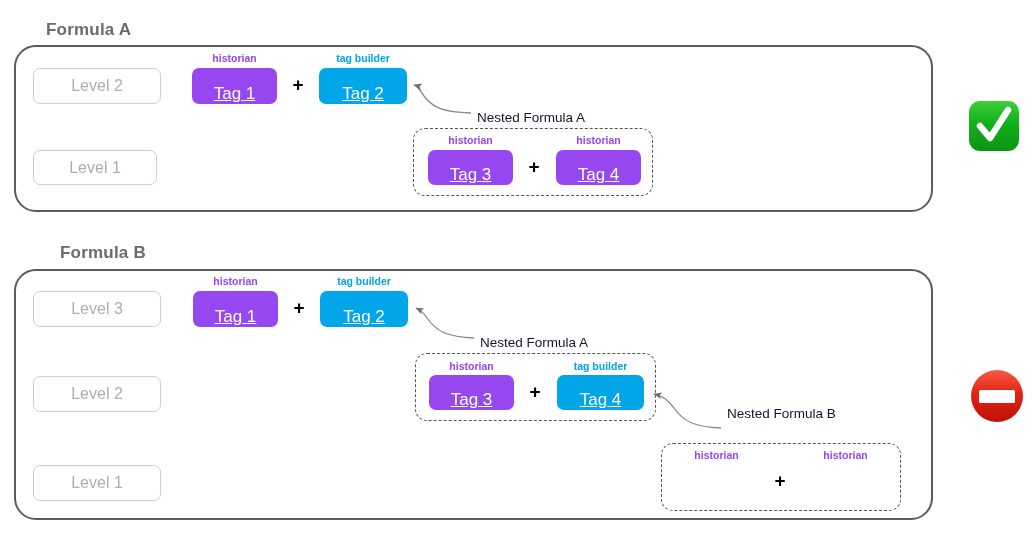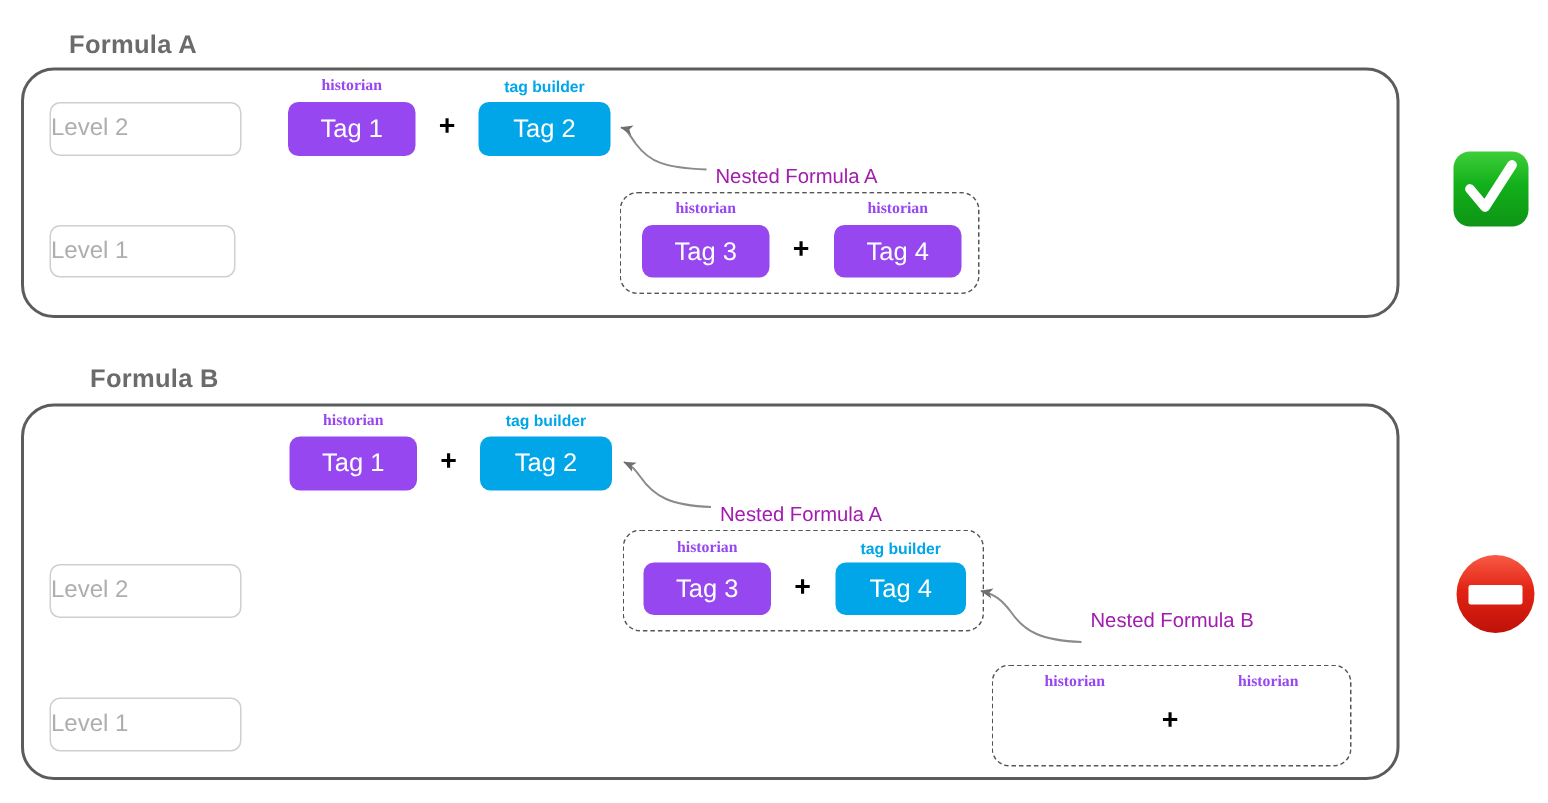--- a/index.html
+++ b/index.html
@@ -35,48 +35,49 @@
   }
 
   
   .level-pill {
     position: absolute;
     border: 1.5px solid #cfcfcf;
     border-radius: 7px;
     background: #ffffff;
     display: flex;
     align-items: center;
-    justify-content: flex-start;
+    justify-content: center;
     color: #aeaeae;
     font-size: 16px;
     white-space: nowrap;
   }
 
   
   .tag {
     position: absolute;
     border-radius: 7px;
     display: flex;
-    align-items: center;
+    align-items: flex-end;
     justify-content: center;
     color: #ffffff;
     font-size: 17px;
     white-space: nowrap;
+    text-decoration: underline;
   }
   .tag.historian { background: #9747f0; }
   .tag.tagbuilder { background: #00a6e8; }
 
   .tag-kind {
     position: absolute;
     font-size: 10.5px;
     font-weight: bold;
     white-space: nowrap;
     text-align: center;
   }
-  .tag-kind.historian { color: #9747f0; font-family: Liberation Serif, serif; }
+  .tag-kind.historian { color: #9747f0; }
   .tag-kind.tagbuilder { color: #00a6e8; }
 
   
   .plus {
     position: absolute;
     font-size: 19px;
     font-weight: bold;
     color: #000000;
     white-space: nowrap;
     text-align: center;
@@ -87,21 +88,21 @@
     position: absolute;
     border: 1.4px dashed #555555;
     border-radius: 12px;
     background: transparent;
   }
 
   
   .callout-label {
     position: absolute;
     font-size: 13.5px;
-    color: #a21caf;
+    color: #0f172a;
     white-space: nowrap;
   }
 
   
   #connectors {
     position: absolute;
     left: 0; top: 0;
     width: 1032px; height: 535px;
     pointer-events: none;
   }
@@ -152,20 +153,23 @@
 
   <div class="tag-kind historian" style="left:556px; top:134px; width:85px;">historian</div>
   <div class="tag historian" style="left:556px; top:150px; width:85px; height:35px;">
     <span>Tag 4</span>
   </div>
 
   <div class="section-title" style="left:60px; top:243px;">Formula B</div>
 
   <div class="formula-box" style="left:14px; top:269px; width:919px; height:251px;"></div>
 
+  <div class="level-pill" style="left:33px; top:291px; width:128px; height:36px;">
+    <span>Level 3</span>
+  </div>
   <div class="level-pill" style="left:33px; top:376px; width:128px; height:36px;">
     <span>Level 2</span>
   </div>
   <div class="level-pill" style="left:33px; top:465px; width:128px; height:36px;">
     <span>Level 1</span>
   </div>
 
   <div class="tag-kind historian" style="left:193px; top:275px; width:85px;">historian</div>
   <div class="tag historian" style="left:193px; top:291px; width:85px; height:36px;">
     <span>Tag 1</span>

